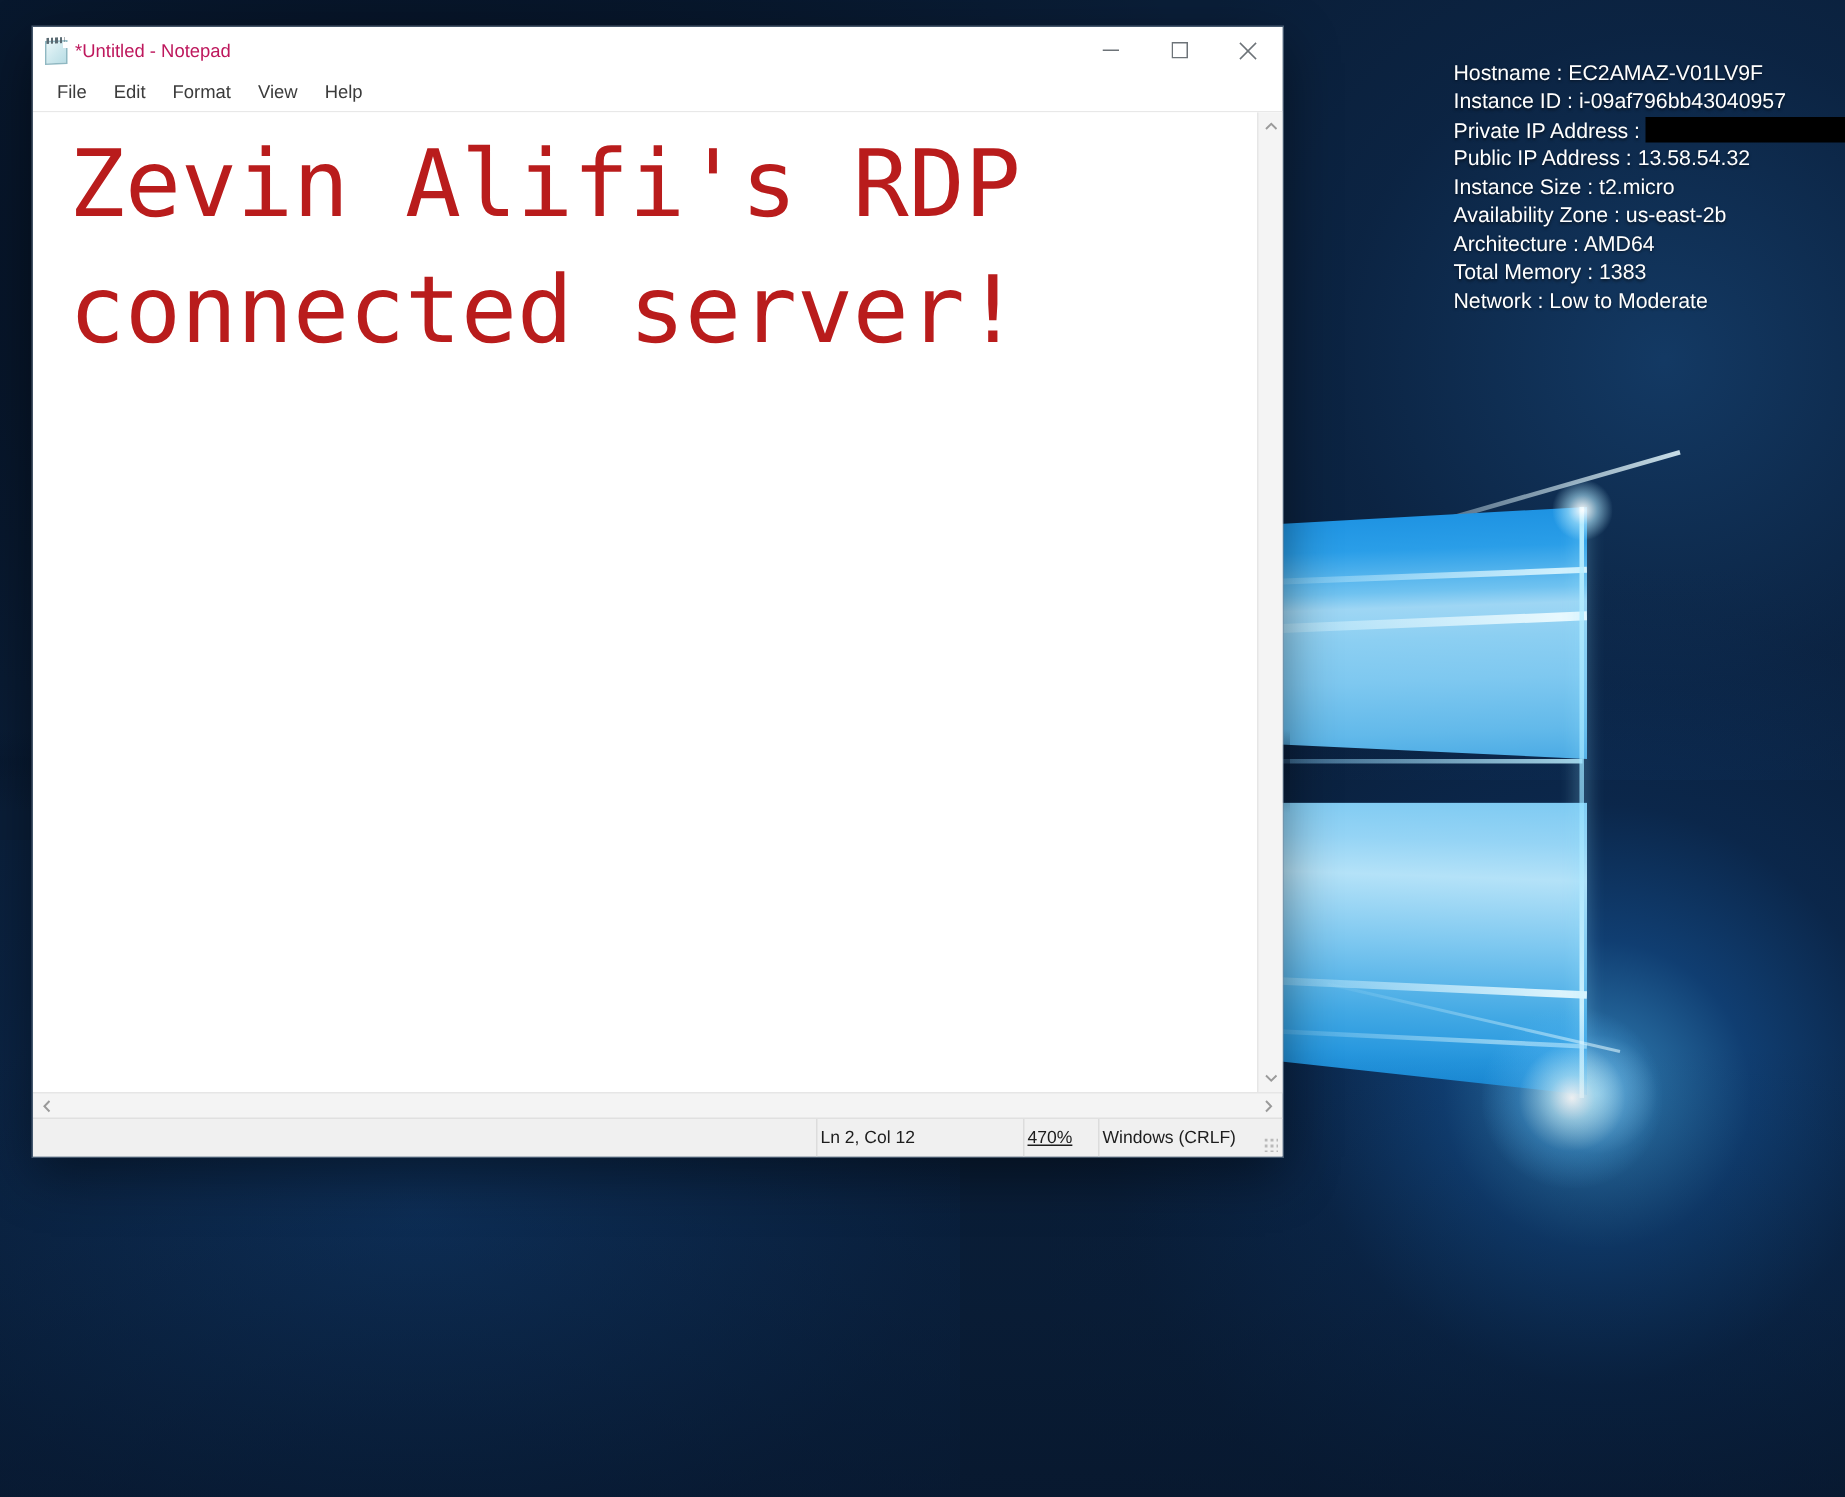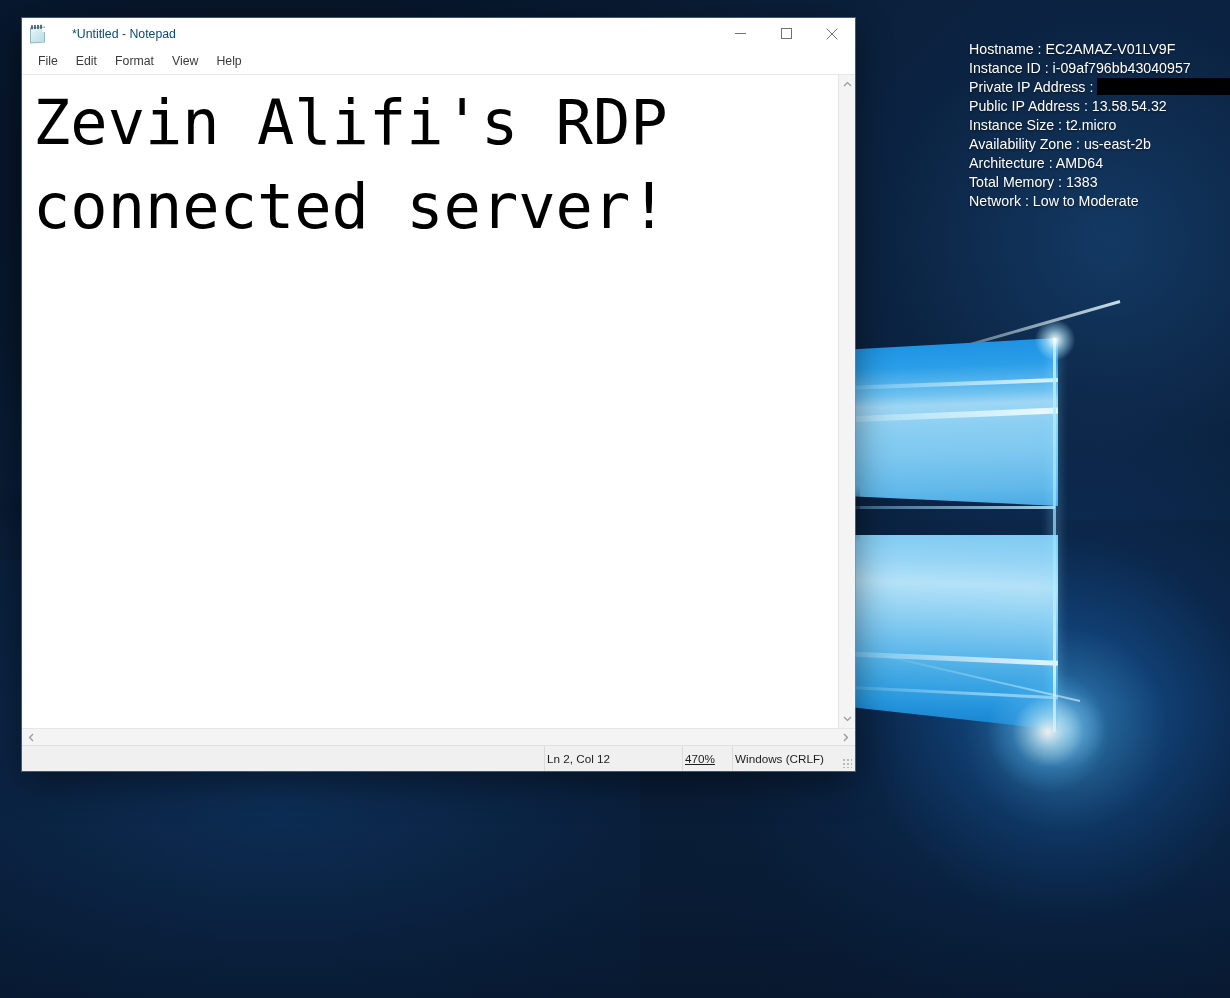--- a/index.html
+++ b/index.html
@@ -214,23 +214,23 @@
     background: repeating-linear-gradient(90deg, #5a6a72 0 1.5px, transparent 1.5px 3px);
     transform: skewY(-3deg);
   }
   #np-icon .corner {
     position: absolute;
     right: 0px; top: 3px;
     width: 4px; height: 4px;
     background: #ffffff;
   }
   #title-text {
-    margin-left: 26px;
+    margin-left: 4px;
     font-size: 12.3px;
-    color: #0c4a6e;
+    color: #be185d;
     flex: 1 1 auto;
     white-space: nowrap;
     overflow: hidden;
   }
   .wbtn {
     width: 46px;
     height: 31px;
     display: flex;
     align-items: center;
     justify-content: center;
@@ -259,27 +259,27 @@
     background: #ffffff;
   }
   #editor-wrap {
     flex: 1 1 auto;
     position: relative;
     overflow: hidden;
     background: #ffffff;
   }
   #editor-text {
     position: absolute;
-    left: 11px;
+    left: 24px;
     top: 6px;
     right: 0;
     font-family: "DejaVu Sans Mono", "Liberation Mono", monospace;
     font-size: 62px;
     line-height: 84px;
-    color: #000000;
+    color: #b91c1c;
     white-space: pre-wrap;
     letter-spacing: 0px;
   }
   
   #vscroll {
     width: 17px;
     flex: 0 0 auto;
     background: #f4f4f4;
     border-left: 1px solid #e6e6e6;
     display: flex;

